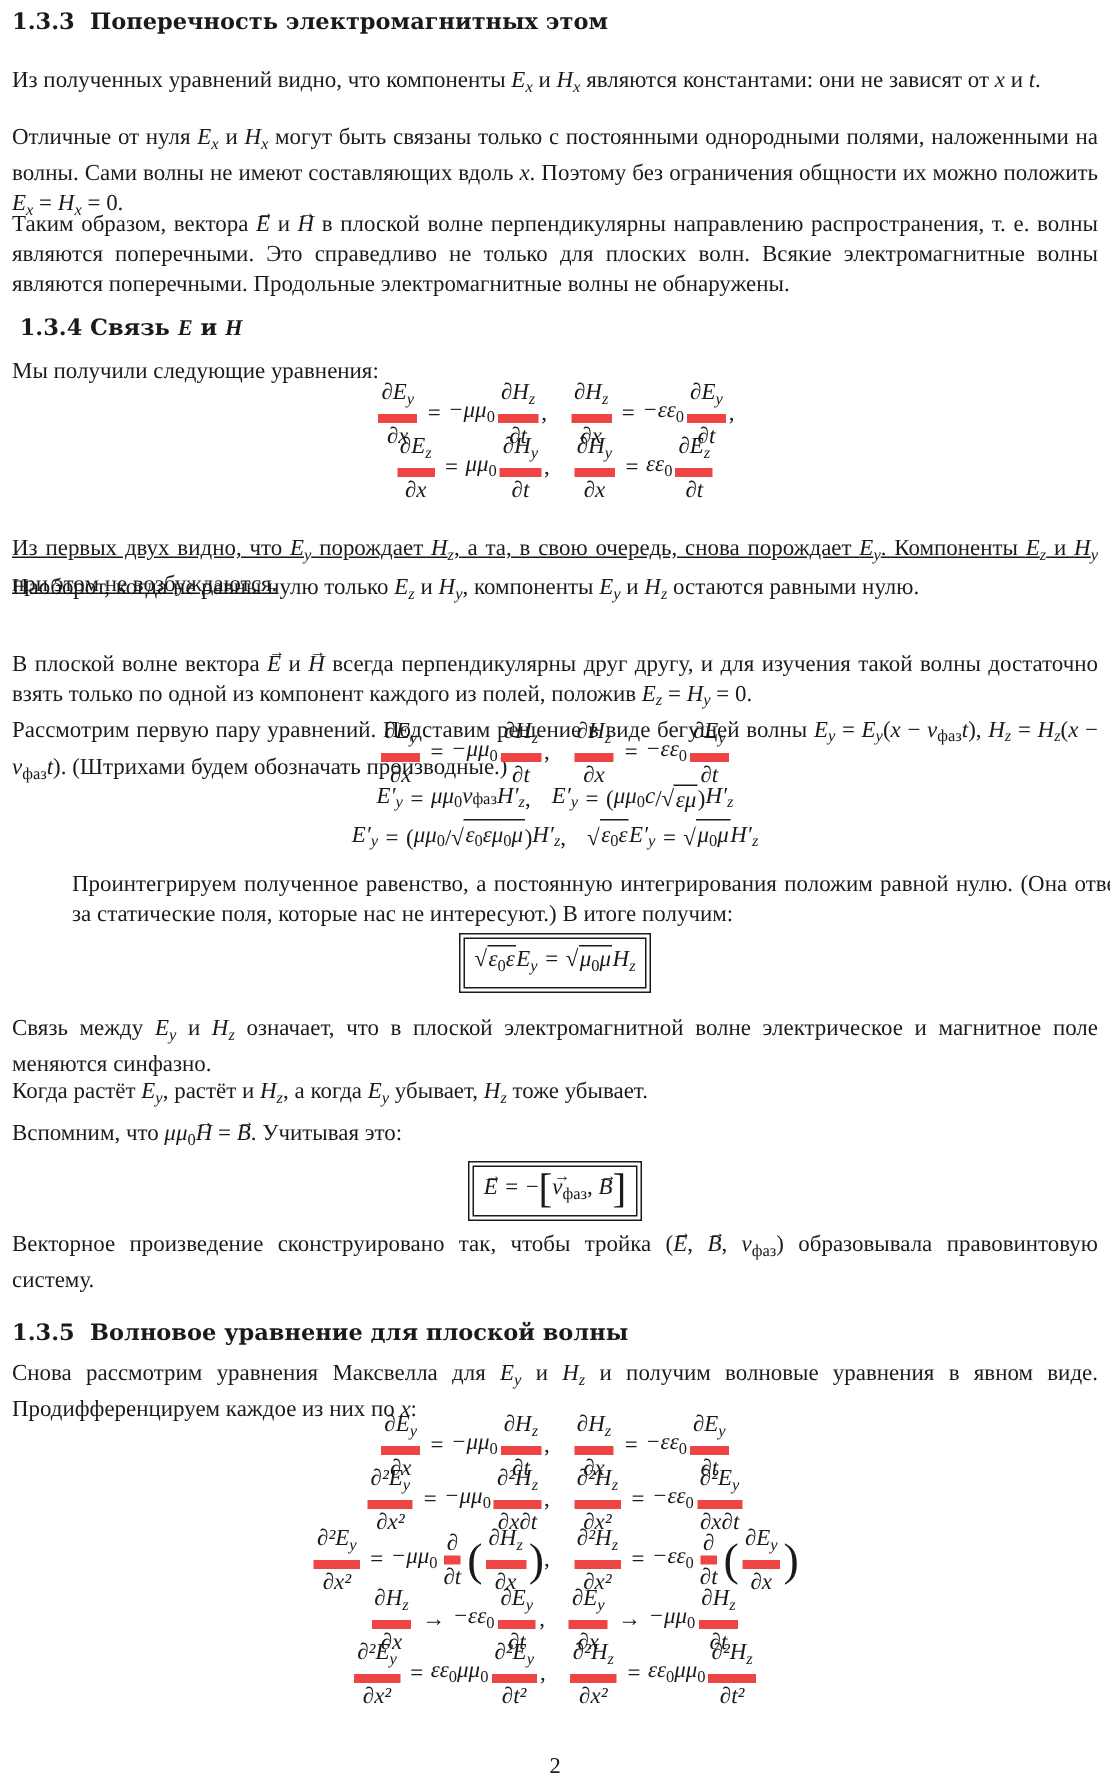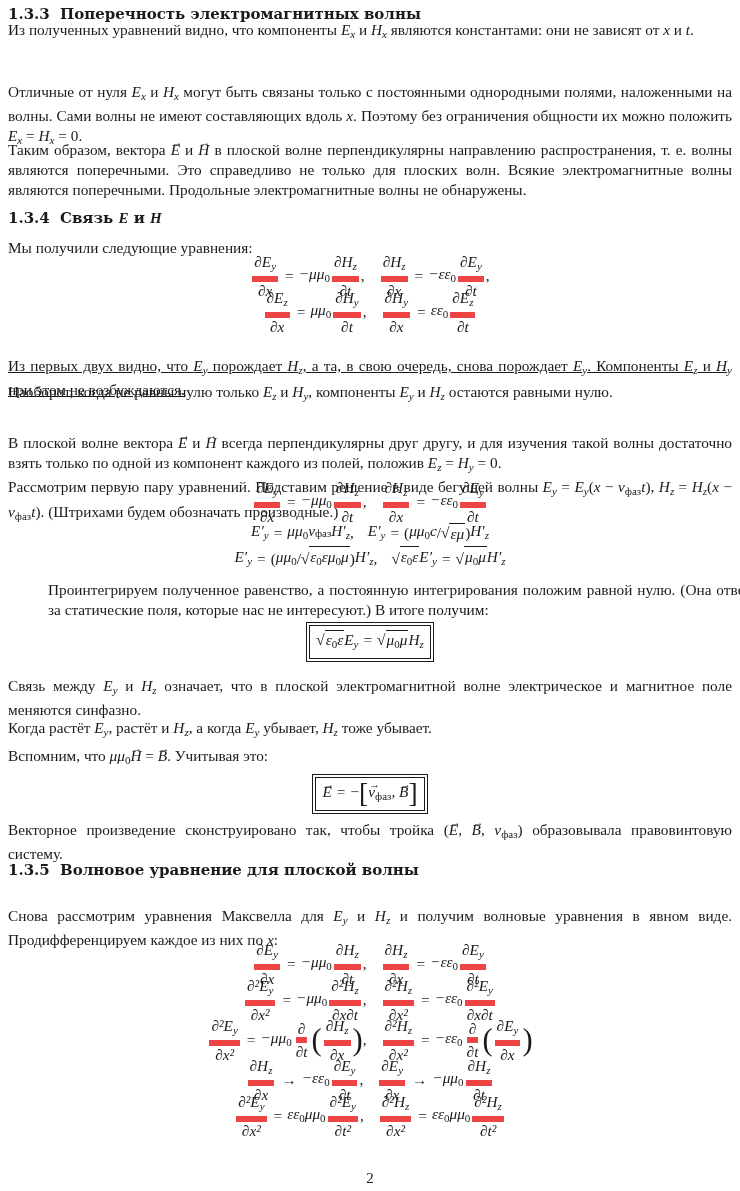--- a/index.html
+++ b/index.html
@@ -44,36 +44,36 @@
   .bracket { font-size: 1.8em; font-weight: lighter; vertical-align: -0.18em; }
   .paren { font-size: 2em; font-weight: lighter; vertical-align: -0.22em; }
   .pagenum { position: absolute; left: 0; width: 724px; text-align: center; top: 1168px; font-family: "Liberation Serif", serif; font-size: 15px; }
 </style>
 </head>
 <body>
 
 <div class="page">
 
   <div class="sec-h" style="top:4px;">
-    <span class="num">1.3.3</span><span>Поперечность электромагнитных волны</span>
-  </div>
-
-  <div class="para" style="top:20px;">
+    <span class="num">1.3.3</span><span>Поперечность электромагнитных этом</span>
+  </div>
+
+  <div class="para" style="top:44px;">
     Из полученных уравнений видно, что компоненты <span class="m">E<span class="sub">x</span></span> и <span class="m">H<span class="sub">x</span></span> являются константами: они не зависят от <span class="m">x</span> и <span class="m">t</span>.
   </div>
 
   <div class="para" style="top:82px;">
     Отличные от нуля <span class="m">E<span class="sub">x</span></span> и <span class="m">H<span class="sub">x</span></span> могут быть связаны только с постоянными однородными полями, наложенными на волны. Сами волны не имеют составляющих вдоль <span class="m">x</span>. Поэтому без ограничения общности их можно положить <span class="m">E<span class="sub">x</span></span> = <span class="m">H<span class="sub">x</span></span> = 0.
   </div>
 
   <div class="para" style="top:140px;">
     Таким образом, вектора <span class="vec">E</span> и <span class="vec">H</span> в плоской волне перпендикулярны направлению распространения, т. е. волны являются поперечными. Это справедливо не только для плоских волн. Всякие электромагнитные волны являются поперечными. Продольные электромагнитные волны не обнаружены.
   </div>
 
-  <div class="sec-h" style="top:208px;">
+  <div class="sec-h" style="top:208px;text-align:center;">
     <span class="num">1.3.4</span><span>Связь <span class="m">E</span> и <span class="m">H</span></span>
   </div>
 
   <div class="para" style="top:238px;">Мы получили следующие уравнения:</div>
 
   <div class="eqblock" style="top:258px;">
     <div class="eqline">
       <span class="frac">
           <span class="n"><span class="m">∂E<span class="sub">y</span></span></span>
           <span class="d"><span class="m">∂x</span></span>
@@ -188,21 +188,21 @@
   <div class="eqblock" style="top:774px;">
     <span style="display:inline-block; border:1px solid #1a1a1a; padding:2px;"><span style="display:inline-block; border:1px solid #1a1a1a; padding:4px 6px;">
       <span class="vec">E</span><span class="op">=</span>−<span class="bracket">[</span><span class="vec">v</span><span class="sub-r">фаз</span>, <span class="vec">B</span><span class="bracket">]</span>
     </span></span>
   </div>
 
   <div class="para" style="top:820px;">
     Векторное произведение сконструировано так, чтобы тройка (<span class="vec">E</span>, <span class="vec">B</span>, <span class="m">v</span><span class="sub-r">фаз</span>) образовывала правовинтовую систему.
   </div>
 
-  <div class="sec-h" style="top:860px;">
+  <div class="sec-h" style="top:878px;">
     <span class="num">1.3.5</span><span>Волновое уравнение для плоской волны</span>
   </div>
 
   <div class="para" style="top:906px;">
     Снова рассмотрим уравнения Максвелла для <span class="m">E<span class="sub">y</span></span> и <span class="m">H<span class="sub">z</span></span> и получим волновые уравнения в явном виде. Продифференцируем каждое из них по <span class="m">x</span>:
   </div>
 
   <div class="eqblock" style="top:946px;">
     <div class="eqline">
       <span class="frac">

